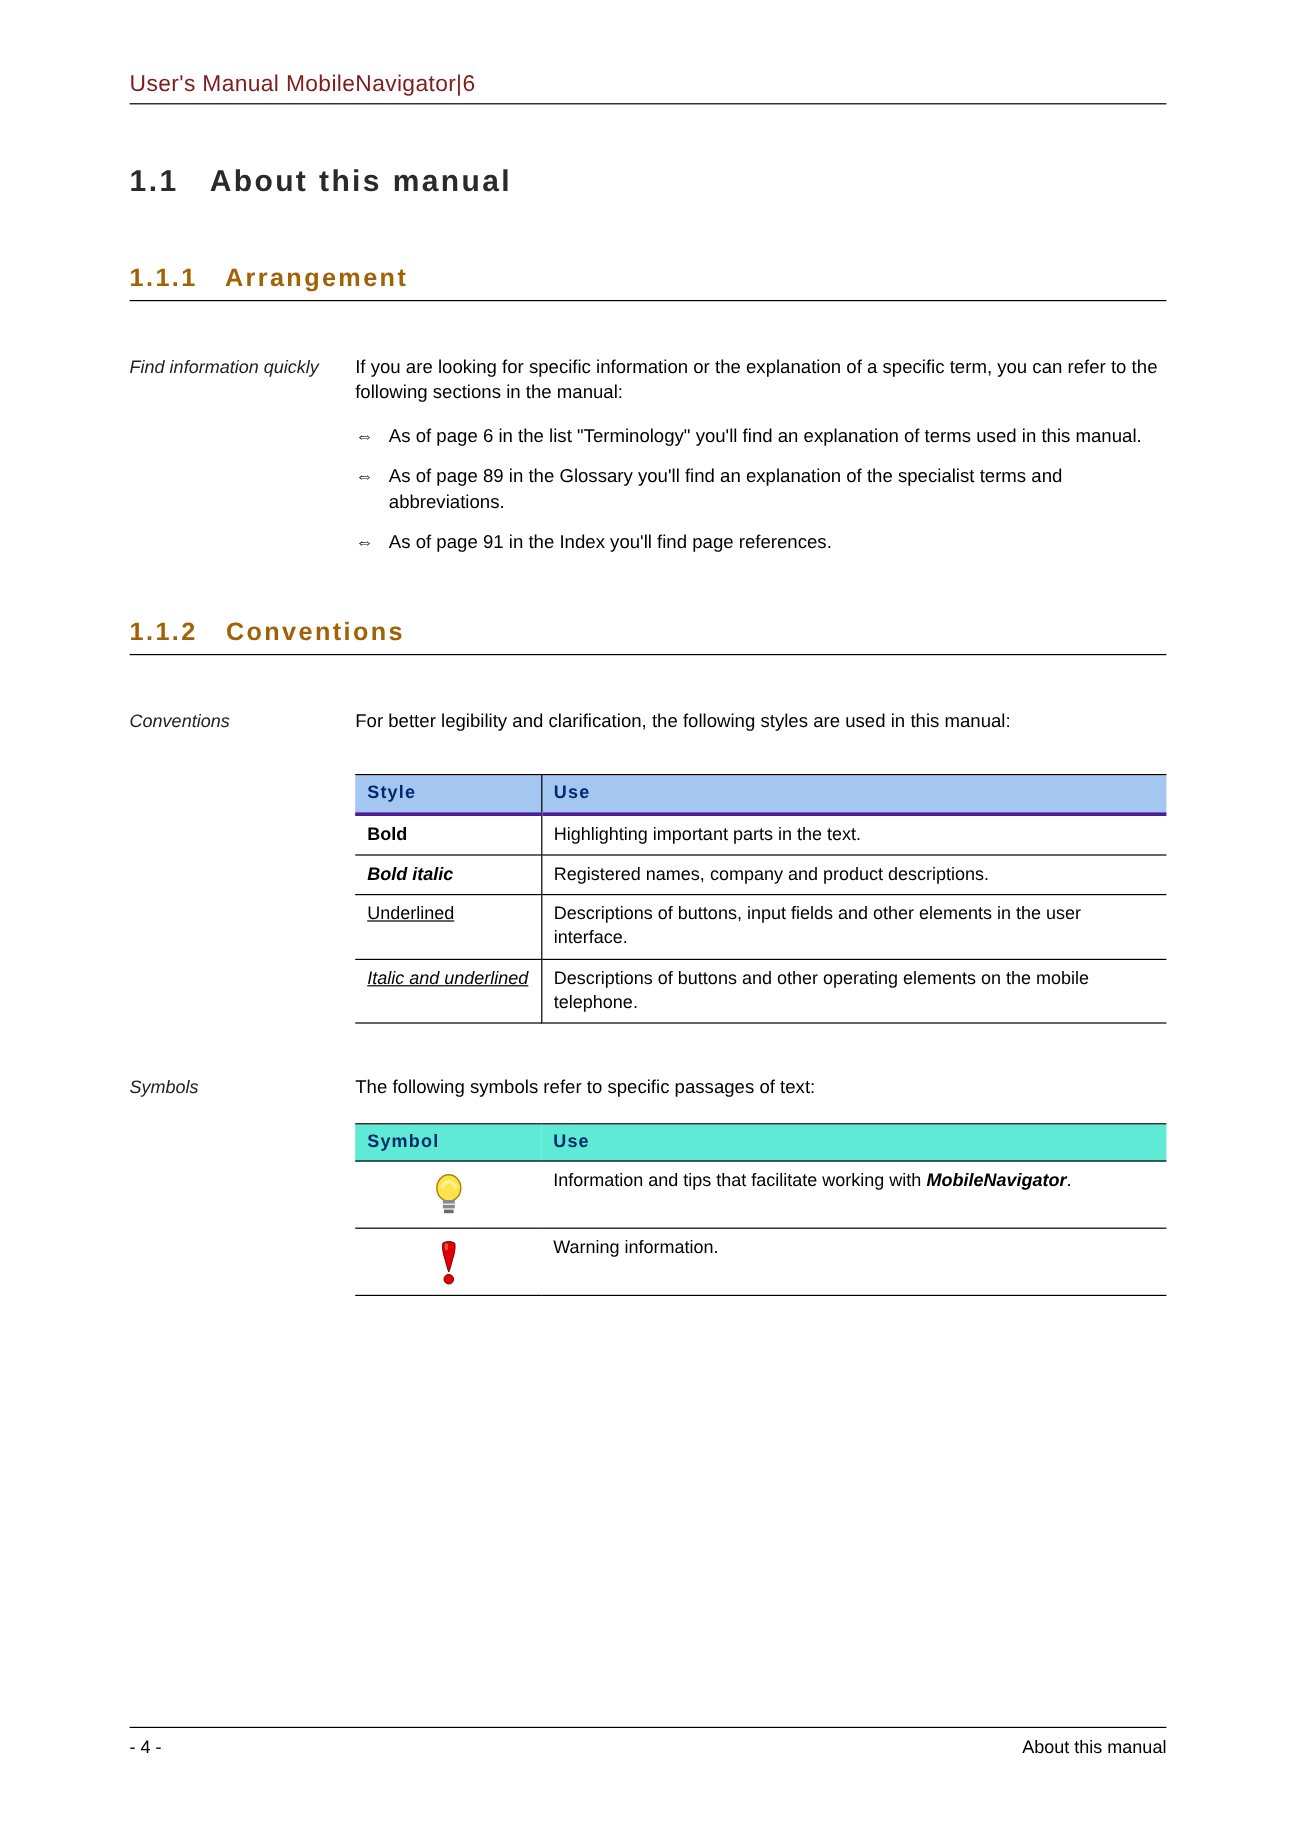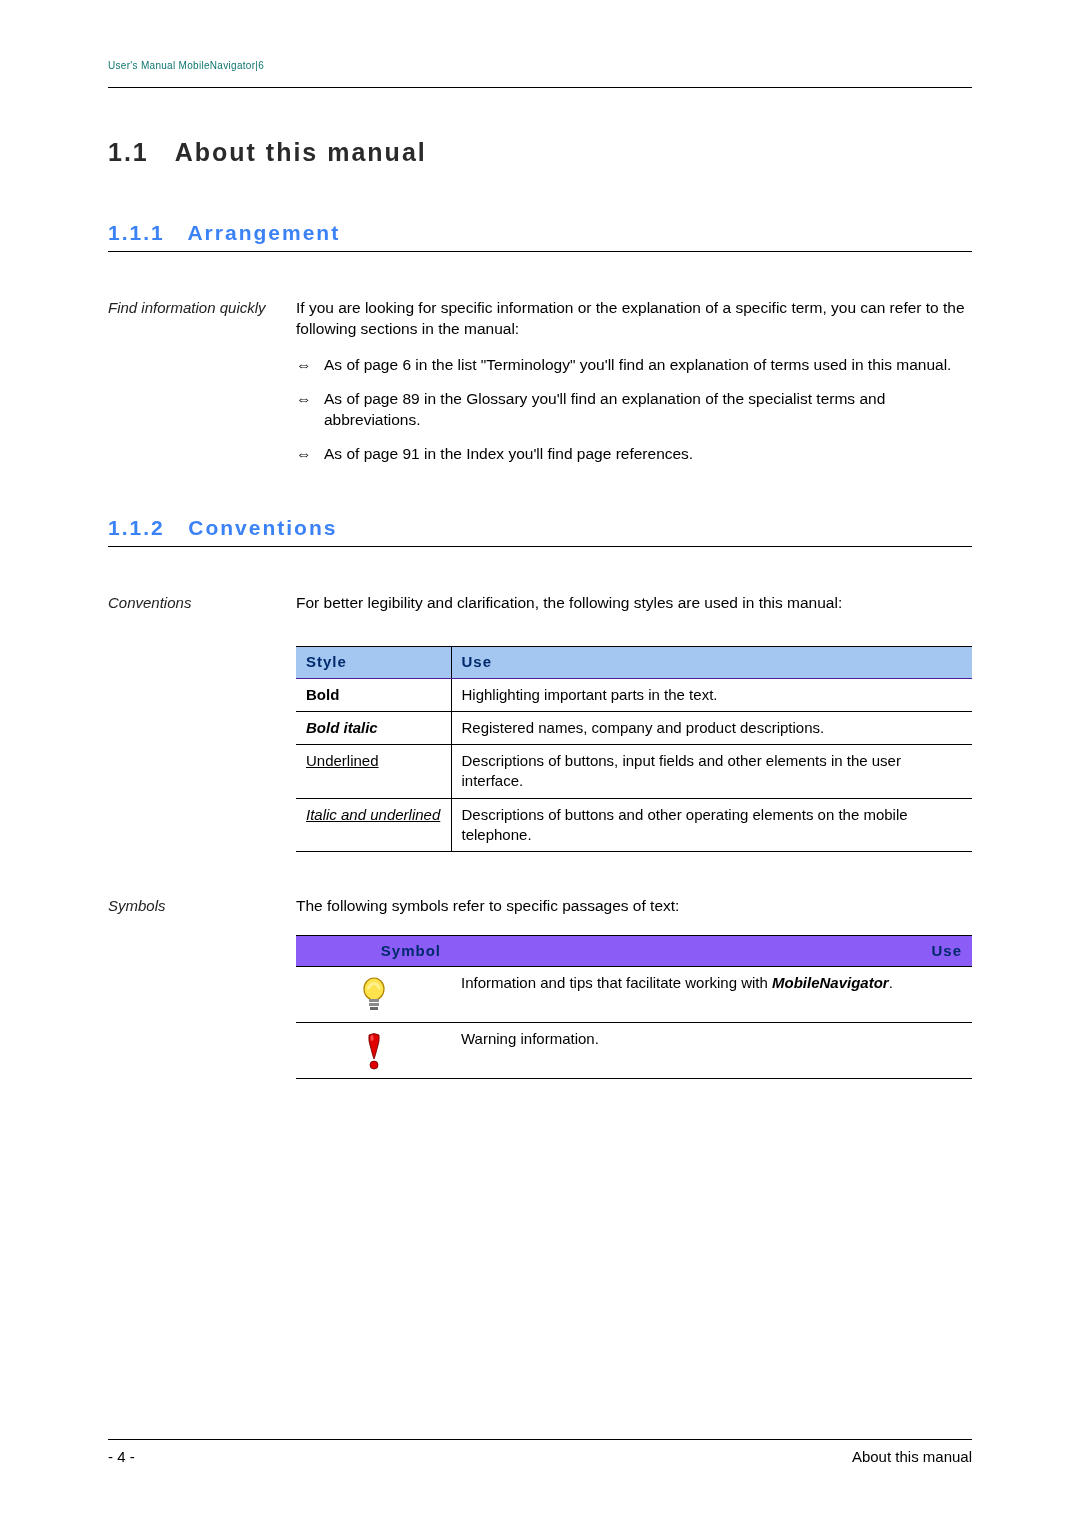--- a/index.html
+++ b/index.html
@@ -8,44 +8,44 @@
     font-family: Verdana, Geneva, sans-serif;
     color: #000000;
     width: 1080px;
     height: 1527px;
     position: relative;
   }
   .page {
     padding: 60px 108px 60px 108px;
   }
   .header-line {
-    font-size: 10px;
-    color: #0f766e;
+    font-size: 19px;
+    color: #7f1d1d;
     letter-spacing: 0.3px;
-    margin-bottom: 16px;
+    margin-bottom: 4px;
   }
   .header-rule {
     border-bottom: 1px solid #000;
     margin-bottom: 50px;
   }
   .h1 {
     font-size: 25px;
     font-weight: bold;
     letter-spacing: 2px;
     color: #2a2a2a;
     margin-bottom: 54px;
   }
   .h2-wrap {
     margin-bottom: 46px;
   }
   .h2 {
     font-size: 21px;
     font-weight: bold;
     letter-spacing: 2px;
-    color: #3b82f6;
+    color: #a16207;
     padding-bottom: 4px;
   }
   .h2-rule {
     border-bottom: 1px solid #000;
     margin-top: 2px;
   }
   .content-row {
     display: flex;
     margin-bottom: 38px;
   }
@@ -83,21 +83,21 @@
     width: 100%;
     font-size: 15px;
   }
   table.conv th {
     background: #a3c7f0;
     color: #002a6c;
     font-weight: bold;
     text-align: left;
     padding: 5px 10px;
     border-top: 1px solid #000;
-    border-bottom: 1px solid #4c1d95;
+    border-bottom: 3px solid #4c1d95;
     letter-spacing: 1px;
   }
   table.conv td {
     padding: 6px 10px;
     border-bottom: 1px solid #000;
     vertical-align: top;
     line-height: 1.35;
   }
   table.conv td.style-col { width: 155px; }
   table.conv .sep { border-right: 1px solid #000; }
@@ -106,24 +106,24 @@
   .underline { text-decoration: underline; }
   .bolditalic { font-weight: bold; font-style: italic; }
   .italunder { font-style: italic; text-decoration: underline; }
 
   table.sym {
     border-collapse: collapse;
     width: 100%;
     font-size: 15px;
   }
   table.sym th {
-    background: #8b5cf6;
+    background: #5eead4;
     color: #002a6c;
     font-weight: bold;
-    text-align: right;
+    text-align: left;
     padding: 5px 10px;
     border-top: 1px solid #000;
     border-bottom: 1px solid #000;
     letter-spacing: 1px;
   }
   table.sym td {
     padding: 6px 10px;
     border-bottom: 1px solid #000;
     vertical-align: top;
     line-height: 1.35;

